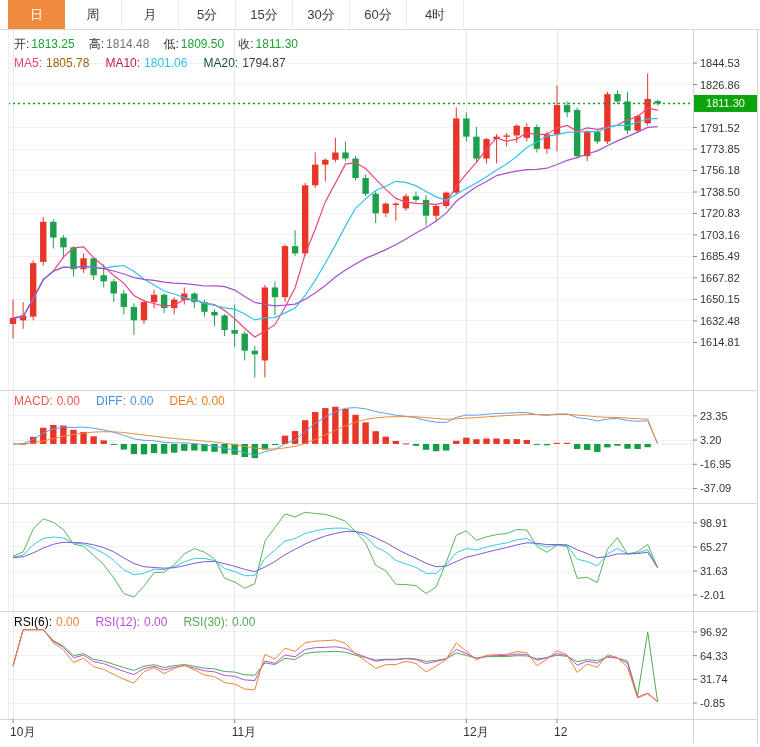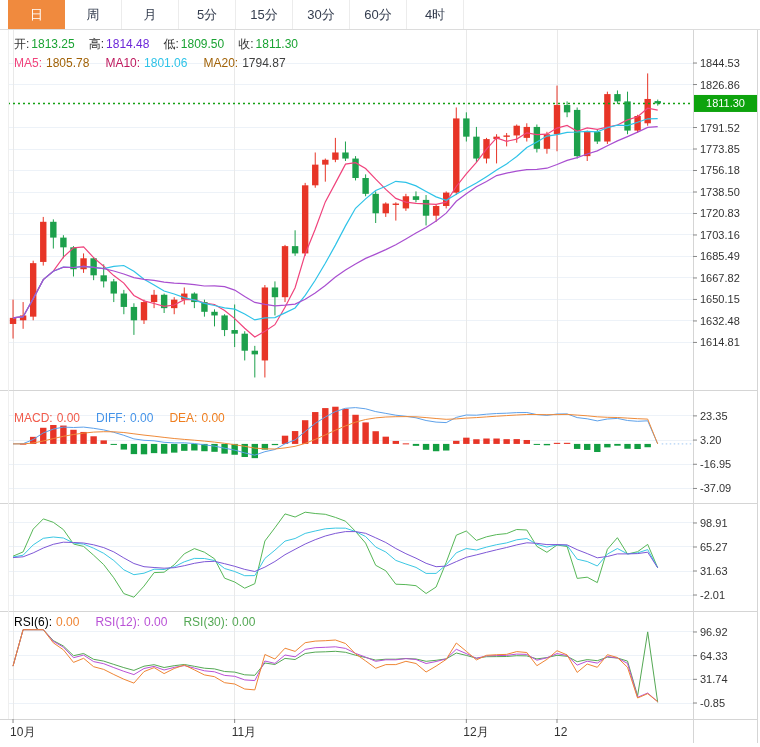--- a/index.html
+++ b/index.html
@@ -9,21 +9,21 @@
   .tab{width:57px;height:29px;line-height:29px;text-align:center;font-size:13px;color:#333c4e;
        border-right:1px solid #ececec;cursor:pointer;box-sizing:border-box;}
   .tab.active{color:#fff;border-right:none;}
   .row{position:absolute;left:14px;z-index:3;font-size:12px;white-space:nowrap;height:15px;line-height:15px;}
   .row .lbl{color:#333;margin-right:2px;}
   .row .val{margin-right:14px;}
   .row .lbl2{margin-right:4px;}
   .row .val2{margin-right:16px;}
   .ohlc-row{top:37px;}
   .ma-row{top:56px;}
-  .macd-row{top:411px;text-align:right;}
+  .macd-row{top:394px;text-align:right;}
   .kdj-row{top:506px;}
   .rsi-row{top:615px;}
   #chart{position:absolute;top:30px;left:0;z-index:1;}
   svg text{font-family:"Liberation Sans","DejaVu Sans",sans-serif;}
 </style>
 </head>
 <body>
 
 <div class="app">
 
@@ -32,25 +32,25 @@
       <div class="tab">周</div>
       <div class="tab">月</div>
       <div class="tab">5分</div>
       <div class="tab">15分</div>
       <div class="tab">30分</div>
       <div class="tab">60分</div>
       <div class="tab">4时</div>
     </div>
 
   <div class="row ohlc-row">
-    <span class="lbl">开:</span><span class="val" style="color: rgb(26, 163, 51);">1813.25</span><span class="lbl">高:</span><span class="val" style="color: #6d28d9;">1814.48</span><span class="lbl">低:</span><span class="val" style="color: rgb(26, 163, 51);">1809.50</span><span class="lbl">收:</span><span class="val" style="color: rgb(26, 163, 51);">1811.30</span>
+    <span class="lbl">开:</span><span class="val" style="color: rgb(26, 163, 51);">1813.25</span><span class="lbl">高:</span><span class="val" style="color: #737373;">1814.48</span><span class="lbl">低:</span><span class="val" style="color: rgb(26, 163, 51);">1809.50</span><span class="lbl">收:</span><span class="val" style="color: rgb(26, 163, 51);">1811.30</span>
   </div>
 
   <div class="row ma-row">
-    <span class="lbl2" style="color: rgb(240, 67, 124);">MA5:</span><span class="val2" style="color: #a16207;">1805.78</span><span class="lbl2" style="color: #be185d;">MA10:</span><span class="val2" style="color: rgb(47, 195, 232);">1801.06</span><span class="lbl2" style="color: #a16207; text-align: right;">MA20:</span><span class="val2" style="color: #404040;">1794.87</span>
+    <span class="lbl2" style="color: rgb(240, 67, 124);">MA5:</span><span class="val2" style="color: #a16207;">1805.78</span><span class="lbl2" style="color: #be185d;">MA10:</span><span class="val2" style="color: rgb(47, 195, 232);">1801.06</span><span class="lbl2" style="color: #14532d; text-align: right;">MA20:</span><span class="val2" style="color: #404040;">1794.87</span>
   </div>
 
   <svg id="chart" width="760" height="713" viewBox="0 0 760 713">
       <g>
         <line x1="8" x2="693" y1="33.044594594594685" y2="33.044594594594685" stroke="#edf2f8" stroke-width="1" shape-rendering="crispEdges"></line>
         <line x1="8" x2="693" y1="54.535135135135306" y2="54.535135135135306" stroke="#edf2f8" stroke-width="1" shape-rendering="crispEdges"></line>
         <line x1="8" x2="693" y1="97.51621621621629" y2="97.51621621621629" stroke="#edf2f8" stroke-width="1" shape-rendering="crispEdges"></line>
         <line x1="8" x2="693" y1="119.00675675675691" y2="119.00675675675691" stroke="#edf2f8" stroke-width="1" shape-rendering="crispEdges"></line>
         <line x1="8" x2="693" y1="140.49729729729728" y2="140.49729729729728" stroke="#edf2f8" stroke-width="1" shape-rendering="crispEdges"></line>
         <line x1="8" x2="693" y1="162.00000000000006" y2="162.00000000000006" stroke="#edf2f8" stroke-width="1" shape-rendering="crispEdges"></line>

